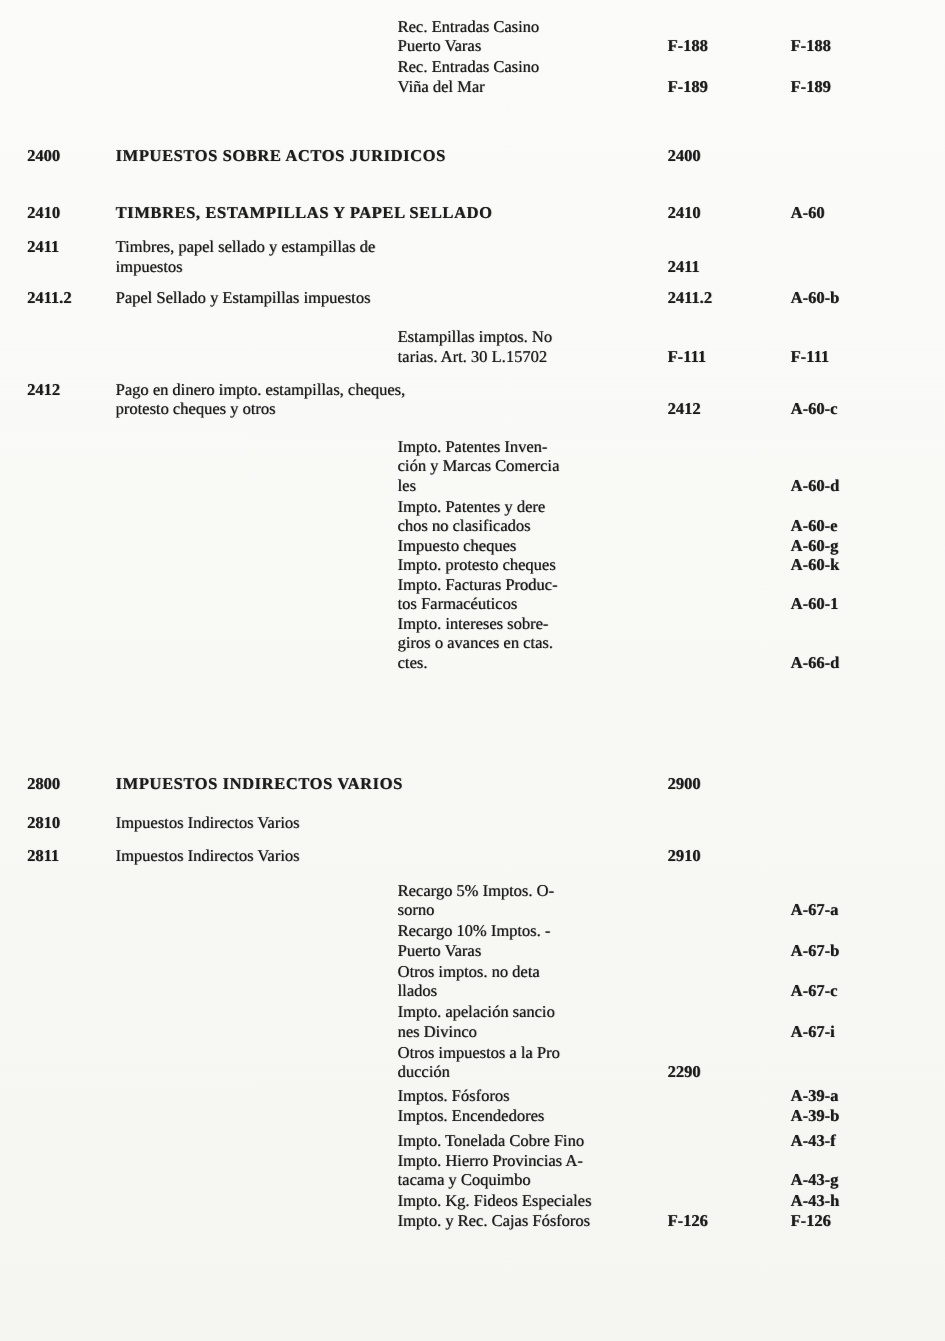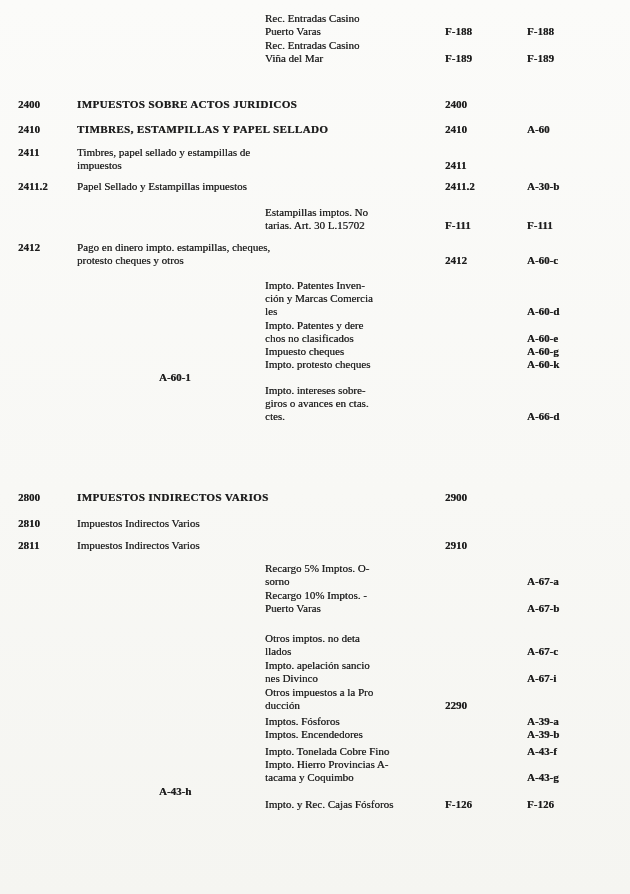--- a/index.html
+++ b/index.html
@@ -59,41 +59,41 @@
     <div class="c4">F-189</div>
   </div>
 
   <div class="row caps" style="margin-top:33px">
     <div class="c1">2400</div>
     <div class="c2">IMPUESTOS SOBRE ACTOS JURIDICOS</div>
     <div class="c3">2400</div>
     <div class="c4"></div>
   </div>
 
-  <div class="row caps" style="margin-top:12px">
+  <div class="row caps" style="margin-top:25px">
     <div class="c1">2410</div>
     <div class="c2">TIMBRES, ESTAMPILLAS Y PAPEL SELLADO</div>
     <div class="c3">2410</div>
     <div class="c4">A-60</div>
   </div>
 
   <div class="row" style="margin-top:10px">
     <div class="c1">2411</div>
     <div class="c2">Timbres, papel sellado y estampillas de
 impuestos</div>
     <div class="c3">2411</div>
     <div class="c4"></div>
   </div>
 
 
   <div class="row" style="margin-top:8px">
     <div class="c1">2411.2</div>
     <div class="c2">Papel Sellado y Estampillas impuestos</div>
     <div class="c3">2411.2</div>
-    <div class="c4">A-30-b</div>
+    <div class="c4">A-60-b</div>
   </div>
 
   <div class="row sub" style="margin-top:13px">
     <div class="c1"></div>
     <div class="c2">Estampillas imptos. No
 tarias. Art. 30 L.15702</div>
     <div class="c3">F-111</div>
     <div class="c4">F-111</div>
   </div>
 
@@ -131,20 +131,22 @@
 
   <div class="row sub">
     <div class="c1"></div>
     <div class="c2">Impto. protesto cheques</div>
     <div class="c3"></div>
     <div class="c4">A-60-k</div>
   </div>
 
   <div class="row sub">
     <div class="c1"></div>
+    <div class="c2">Impto. Facturas Produc-
+tos Farmacéuticos</div>
     <div class="c3"></div>
     <div class="c4">A-60-1</div>
   </div>
 
 
   <div class="row sub">
     <div class="c1"></div>
     <div class="c2">Impto. intereses sobre-
 giros o avances en ctas.
 ctes.</div>
@@ -182,21 +184,21 @@
   </div>
 
   <div class="row sub" style="margin-top:1px">
     <div class="c1"></div>
     <div class="c2">Recargo 10% Imptos. -
 Puerto Varas</div>
     <div class="c3"></div>
     <div class="c4">A-67-b</div>
   </div>
 
-  <div class="row sub" style="margin-top:17px">
+  <div class="row sub" style="margin-top:1px">
     <div class="c1"></div>
     <div class="c2">Otros imptos. no deta
 llados</div>
     <div class="c3"></div>
     <div class="c4">A-67-c</div>
   </div>
 
   <div class="row sub" style="margin-top:1px">
     <div class="c1"></div>
     <div class="c2">Impto. apelación sancio
@@ -237,20 +239,21 @@
   <div class="row sub">
     <div class="c1"></div>
     <div class="c2">Impto. Hierro Provincias A-
 tacama y Coquimbo</div>
     <div class="c3"></div>
     <div class="c4">A-43-g</div>
   </div>
 
   <div class="row sub" style="margin-top:1px">
     <div class="c1"></div>
+    <div class="c2">Impto. Kg. Fideos Especiales</div>
     <div class="c3"></div>
     <div class="c4">A-43-h</div>
   </div>
 
   <div class="row sub">
     <div class="c1"></div>
     <div class="c2">Impto. y Rec. Cajas Fósforos</div>
     <div class="c3">F-126</div>
     <div class="c4">F-126</div>
   </div>

